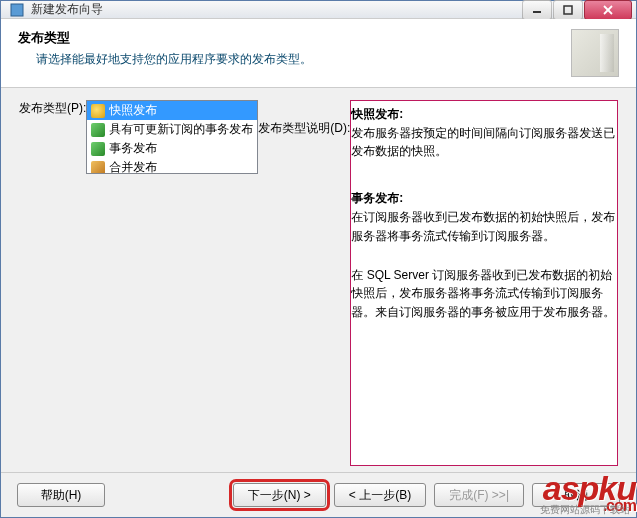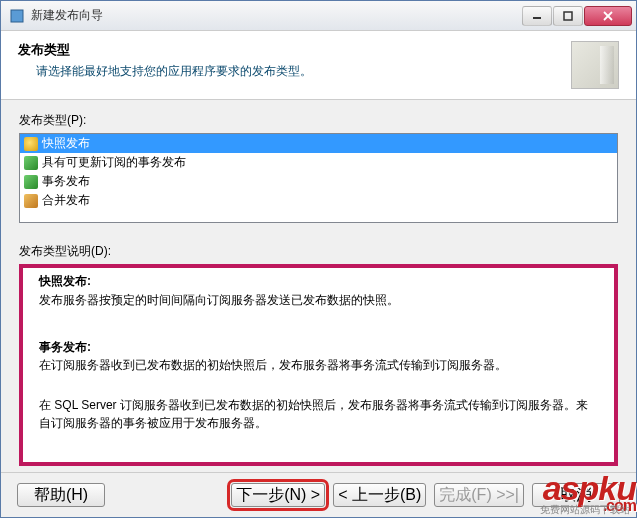--- a/index.html
+++ b/index.html
@@ -7,21 +7,21 @@
     
     .window {
       width: 637px; height: 518px;
       border: 1px solid #5a7ba8;
       display: flex; flex-direction: column;
       background: #f0f0f0;
       position: relative;
     }
     
     .titlebar {
-      height: 30px;
+      height: 18px;
       background: linear-gradient(to bottom, #f8f8f8, #e2e6ec);
       display: flex; align-items: center;
       padding: 0 4px 0 8px;
       border-bottom: 1px solid #ccc;
     }
     .titlebar-icon { width: 16px; height: 16px; margin-right: 6px; display: flex; align-items: center; justify-content: center; }
     .titlebar-title { flex: 1; color: #333; }
     .titlebar-buttons { display: flex; gap: 1px; }
     .tb-btn {
       width: 30px; height: 20px;
@@ -55,54 +55,54 @@
       position: relative;
     }
     .header-glyph::after {
       content: ""; position: absolute; right: 4px; top: 4px; bottom: 4px; width: 14px;
       background: linear-gradient(to right, rgba(255,255,255,0.6), rgba(0,0,0,0.08));
     }
     
     .content {
       flex: 1;
       padding: 12px 18px 6px;
-      display: flex; flex-direction: column;
+      display: flex; flex-direction: row;
       overflow: hidden;
     }
     
     .section-label { margin-bottom: 4px; color: #000; }
     
     .listbox {
       border: 1px solid #828790;
       background: #fff;
-      height: 90px;
+      height: 74px;
       overflow-y: auto;
     }
     .list-item {
       display: flex; align-items: center;
       padding: 1px 4px;
       gap: 4px;
       cursor: pointer;
       font-size: 12px;
     }
     .list-item.selected { background: #3399ff; color: #fff; }
     .li-icon { width: 14px; height: 14px; flex-shrink: 0; }
     .li-icon.snap { background: radial-gradient(circle at 40% 40%, #ffe070, #d8a010); border-radius: 2px; }
     .li-icon.trans { background: linear-gradient(135deg, #6fcf6f, #2a8a2a); border-radius: 2px; }
     .li-icon.update { background: linear-gradient(135deg, #6fcf6f, #2a8a2a); border-radius: 2px; }
     .li-icon.merge { background: linear-gradient(135deg, #f0c060, #c07820); border-radius: 2px; }
     
     .desc-label { margin-top: 20px; margin-bottom: 4px; }
     
     .descbox {
       flex: 1;
-      border: 4px solid #be185d;
+      border: 1px solid #be185d;
       background: #fff;
       overflow-y: scroll;
-      padding: 4px 16px;
+      padding: 4px 0;
       line-height: 1.55;
       font-size: 12px;
     }
     .desc-heading { font-weight: bold; margin-top: 8px; }
     .desc-heading:first-child { margin-top: 0; }
     .desc-text { margin-bottom: 2px; }
     
     .footer {
       border-top: 1px solid #ccc;
       padding: 10px 16px;
@@ -110,23 +110,23 @@
       gap: 8px;
       background: #f0f0f0;
     }
     .footer-spacer { flex: 1; }
     .btn {
       min-width: 88px; height: 24px;
       border: 1px solid #8a8a8a;
       border-radius: 3px;
       background: linear-gradient(to bottom, #fdfdfd, #e4e4e4);
       cursor: pointer;
-      font-size: 16px;
+      font-size: 12px;
       display: flex; align-items: center; justify-content: center;
-      padding: 0 4px;
+      padding: 0 14px;
     }
     .btn.disabled { color: #9a9a9a; cursor: default; }
     .btn.primary { outline: 3px solid #d62828; outline-offset: 1px; }
     
     .watermark {
       position: absolute;
       right: 0; bottom: 4px;
       font-family: Arial, sans-serif;
       font-size: 34px; font-weight: bold; font-style: italic;
       letter-spacing: -1px;

